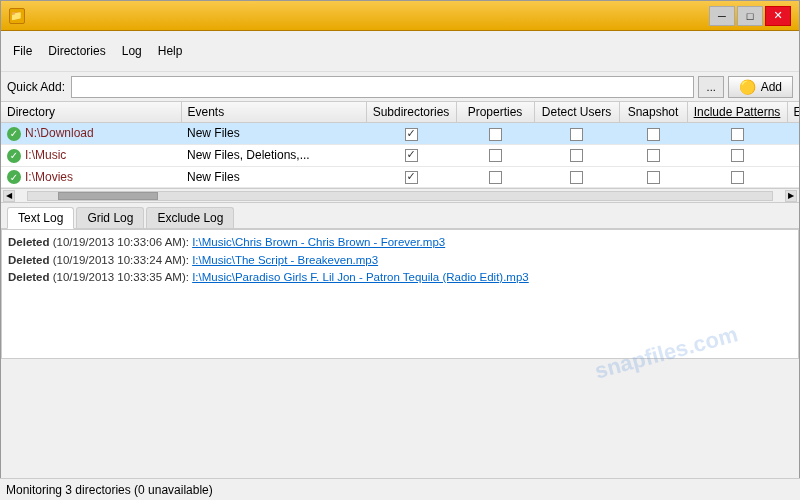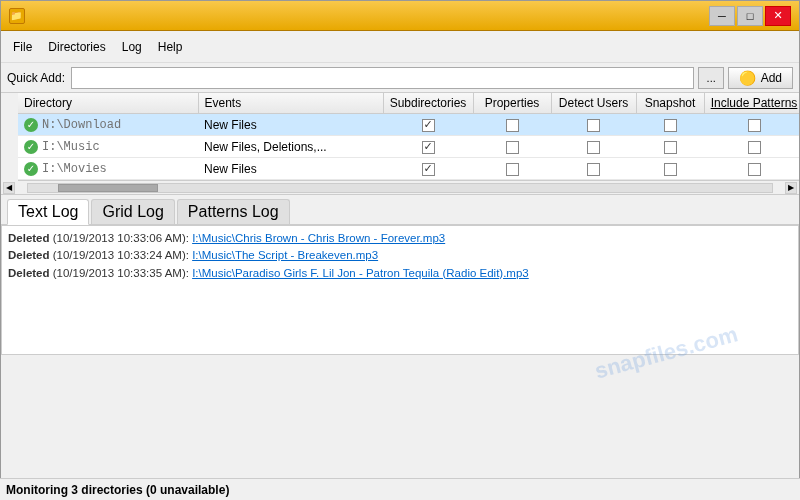--- a/index.html
+++ b/index.html
@@ -53,21 +53,21 @@
       display: flex; align-items: center; justify-content: center;
       font-size: 11px;
     }
     .win-btn.close { background: #e81123; color: white; border-color: #c00; }
     .win-btn.minimize { background: #ccc; }
     .win-btn.maximize { background: #ccc; }
 
     
     #menu-bar {
       background: #f0f0f0;
-      height: 32px;
+      height: 41px;
       display: flex;
       align-items: center;
       padding: 0 4px;
       border-bottom: 1px solid #ddd;
     }
     .menu-item {
       padding: 2px 8px;
       cursor: pointer;
       font-size: 12px;
     }
@@ -111,21 +111,20 @@
     #add-btn-icon {
       color: #e8a800;
       font-size: 14px;
     }
 
     
     #table-area {
       background: white;
       border-bottom: 1px solid #ccc;
       overflow: hidden;
-      margin-left: 17px;
     }
     table {
       width: 100%;
       border-collapse: collapse;
       table-layout: fixed;
     }
     table thead tr {
       background: linear-gradient(to bottom, #f8f8f8, #e8e8e8);
       border-bottom: 1px solid #ccc;
     }
@@ -180,23 +179,22 @@
       border-radius: 50%;
       display: inline-flex;
       align-items: center;
       justify-content: center;
       color: white;
       font-size: 10px;
       vertical-align: middle;
       margin-right: 4px;
     }
     .dir-link {
-      color: #737373;
+      color: #7f1d1d;
       text-decoration: none;
-      font-family: Liberation Mono, monospace;
     }
 
     
     #h-scroll {
       height: 14px;
       background: #f0f0f0;
       border-bottom: 1px solid #ccc;
       display: flex;
       align-items: center;
       padding: 0 2px;
@@ -233,21 +231,21 @@
       padding: 4px 6px 0 6px;
       background: #f0f0f0;
       border-bottom: 1px solid #ccc;
     }
     .log-tab {
       padding: 3px 10px;
       border: 1px solid #ccc;
       border-bottom: none;
       background: #e0e0e0;
       cursor: pointer;
-      font-size: 16px;
+      font-size: 12px;
       margin-right: 2px;
       border-radius: 3px 3px 0 0;
     }
     .log-tab.active {
       background: white;
       border-bottom: 1px solid white;
       margin-bottom: -1px;
       position: relative;
       z-index: 1;
     }
@@ -278,21 +276,21 @@
     #status-bar {
       height: 22px;
       background: #f0f0f0;
       border-top: 1px solid #ccc;
       display: flex;
       align-items: center;
       padding: 0 6px;
       font-size: 12px;
       position: absolute;
       bottom: 0;
-      left: 0; right: 0; font-weight: bold;
+      left: 0; right: 0;
     }
 
     
     #watermark {
       position: absolute;
       right: 60px;
       top: 340px;
       font-size: 22px;
       color: rgba(100,150,220,0.25);
       font-weight: bold;
@@ -385,21 +383,21 @@
   <div id="h-scroll-left">◀</div>
   <div id="h-scroll-track">
     <div id="h-scroll-thumb"></div>
   </div>
   <div id="h-scroll-right">▶</div>
 </div>
 
 <div id="log-tabs">
 <div class="log-tab active">Text Log</div>
     <div class="log-tab">Grid Log</div>
-    <div class="log-tab">Patterns Log</div>
+    <div class="log-tab">Exclude Log</div>
   </div>
 
 <div id="log-area">
 <div class="log-entry"><span class="log-deleted">Deleted</span><span class="log-meta"> (10/19/2013 10:33:06 AM): </span><span class="log-path-blue" style="text-decoration: underline;">I:\Music\</span><span class="log-path-underline">Chris Brown - Chris Brown - Forever.mp3</span></div>
     <div class="log-entry"><span class="log-deleted">Deleted</span><span class="log-meta"> (10/19/2013 10:33:24 AM): </span><span class="log-path-blue" style="text-decoration: underline;">I:\Music\</span><span class="log-path-underline">The Script - Breakeven.mp3</span></div>
     <div class="log-entry"><span class="log-deleted">Deleted</span><span class="log-meta"> (10/19/2013 10:33:35 AM): </span><span class="log-path-blue" style="text-decoration: underline;">I:\Music\</span><span class="log-path-underline">Paradiso Girls F. Lil Jon - Patron Tequila (Radio Edit).mp3</span></div>
   </div>
 
 <div id="status-bar">
   <span>Monitoring 3 directories (0 unavailable)</span>

